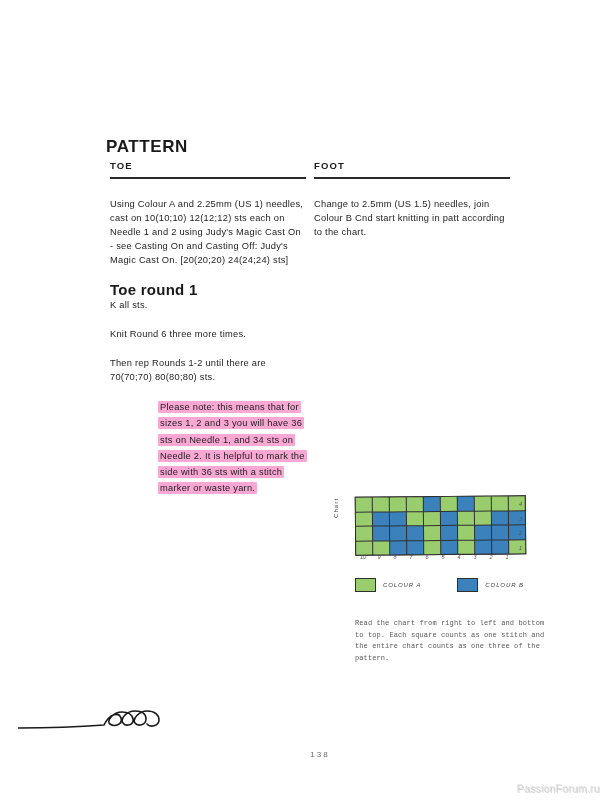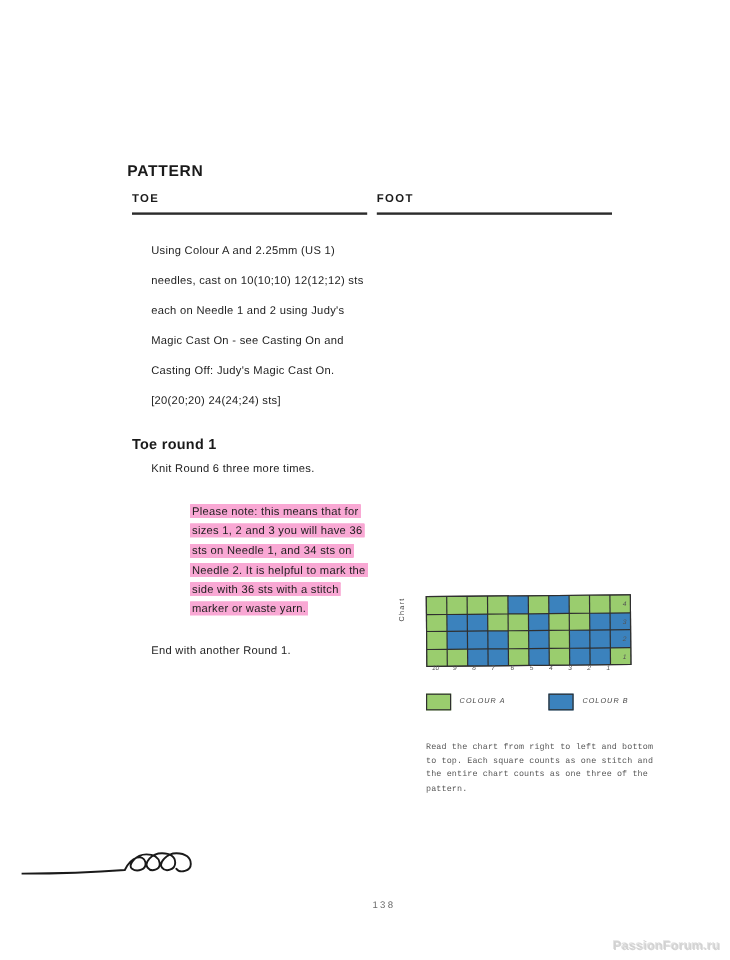--- a/index.html
+++ b/index.html
@@ -19,21 +19,21 @@
     left: 0; top: 0;
     width: 608px;
     height: 800px;
   }
 
   
   .page-title {
     position: absolute;
     left: 106px;
     top: 126px;
-    font-size: 13px;
+    font-size: 17px;
     font-weight: bold;
     letter-spacing: 0.6px;
     color: #1a1a1a;
   }
 
   
   .col {
     position: absolute;
     width: 196px;
     top: 160px;
@@ -50,27 +50,27 @@
   }
   .rule {
     height: 2px;
     background: #2b2b2b;
     width: 196px;
     margin-bottom: 18px;
   }
 
   .para {
     font-size: 9.3px;
-    line-height: 25px;
+    line-height: 14px;
     color: #1d1d1d;
-    margin: 0 0 15px 16px;
+    margin: 0 0 15px 0;
     letter-spacing: 0.25px;
   }
   .subhead {
-    font-size: 12px;
+    font-size: 15px;
     line-height: 16.2px;
     font-weight: bold;
     color: #1a1a1a;
     margin: 0;
     letter-spacing: 0.25px;
   }
 
   .note {
     font-size: 9.3px;
     line-height: 16.2px;
@@ -214,52 +214,54 @@
     position: absolute;
     right: 8px;
     bottom: 6px;
     font-size: 10.5px;
     letter-spacing: 0.2px;
     color: rgba(255,255,255,0.0);
     text-shadow:
        0 0 0 rgba(0,0,0,0),
        0.5px 0.5px 0 rgba(200,200,200,0.85),
       -0.5px -0.5px 0 rgba(215,215,215,0.8);
-    font-weight: bold;
+    font-weight: normal;
     opacity: 0.9;
   }
 </style>
 </head>
 <body>
 
 <div class="page">
 
   <h1 class="page-title">PATTERN</h1>
 
   <div class="col col-left">
     <div class="section-head">TOE</div>
     <div class="rule"></div>
 
     <p class="para">Using Colour A and 2.25mm (US 1) needles, cast on 10(10;10) 12(12;12) sts each on Needle 1 and 2 using Judy's Magic Cast On - see Casting On and Casting Off: Judy's Magic Cast On. [20(20;20) 24(24;24) sts]</p>
 
     <p class="subhead">Toe round 1</p>
+    <p class="para">K all sts.</p>
 
 
     <p class="para">Knit Round 6 three more times.</p>
 
+    <p class="para">Then rep Rounds 1-2 until there are 70(70;70) 80(80;80) sts.</p>
 
     <p class="note"><span class="hl">Please note: this means that for sizes 1, 2 and 3 you will have 36 sts on Needle 1, and 34 sts on Needle 2. It is helpful to mark the side with 36 sts with a stitch marker or waste yarn.</span></p>
 
-    <p class="para">End with another Round 1.</p>
   </div>
 
   <div class="col col-right">
     <div class="section-head">FOOT</div>
     <div class="rule"></div>
 
+    <p class="para">Change to 2.5mm (US 1.5) needles, join Colour B Cnd start knitting in patt according to the chart.</p>
   </div>
 
   <div class="chart-wrap">
     <div class="chart-label">Chart</div>
     <div class="grid" id="chart-grid">
         <div class="cell a"></div>
         <div class="cell a"></div>
         <div class="cell a"></div>
         <div class="cell a"></div>
         <div class="cell b"></div>

